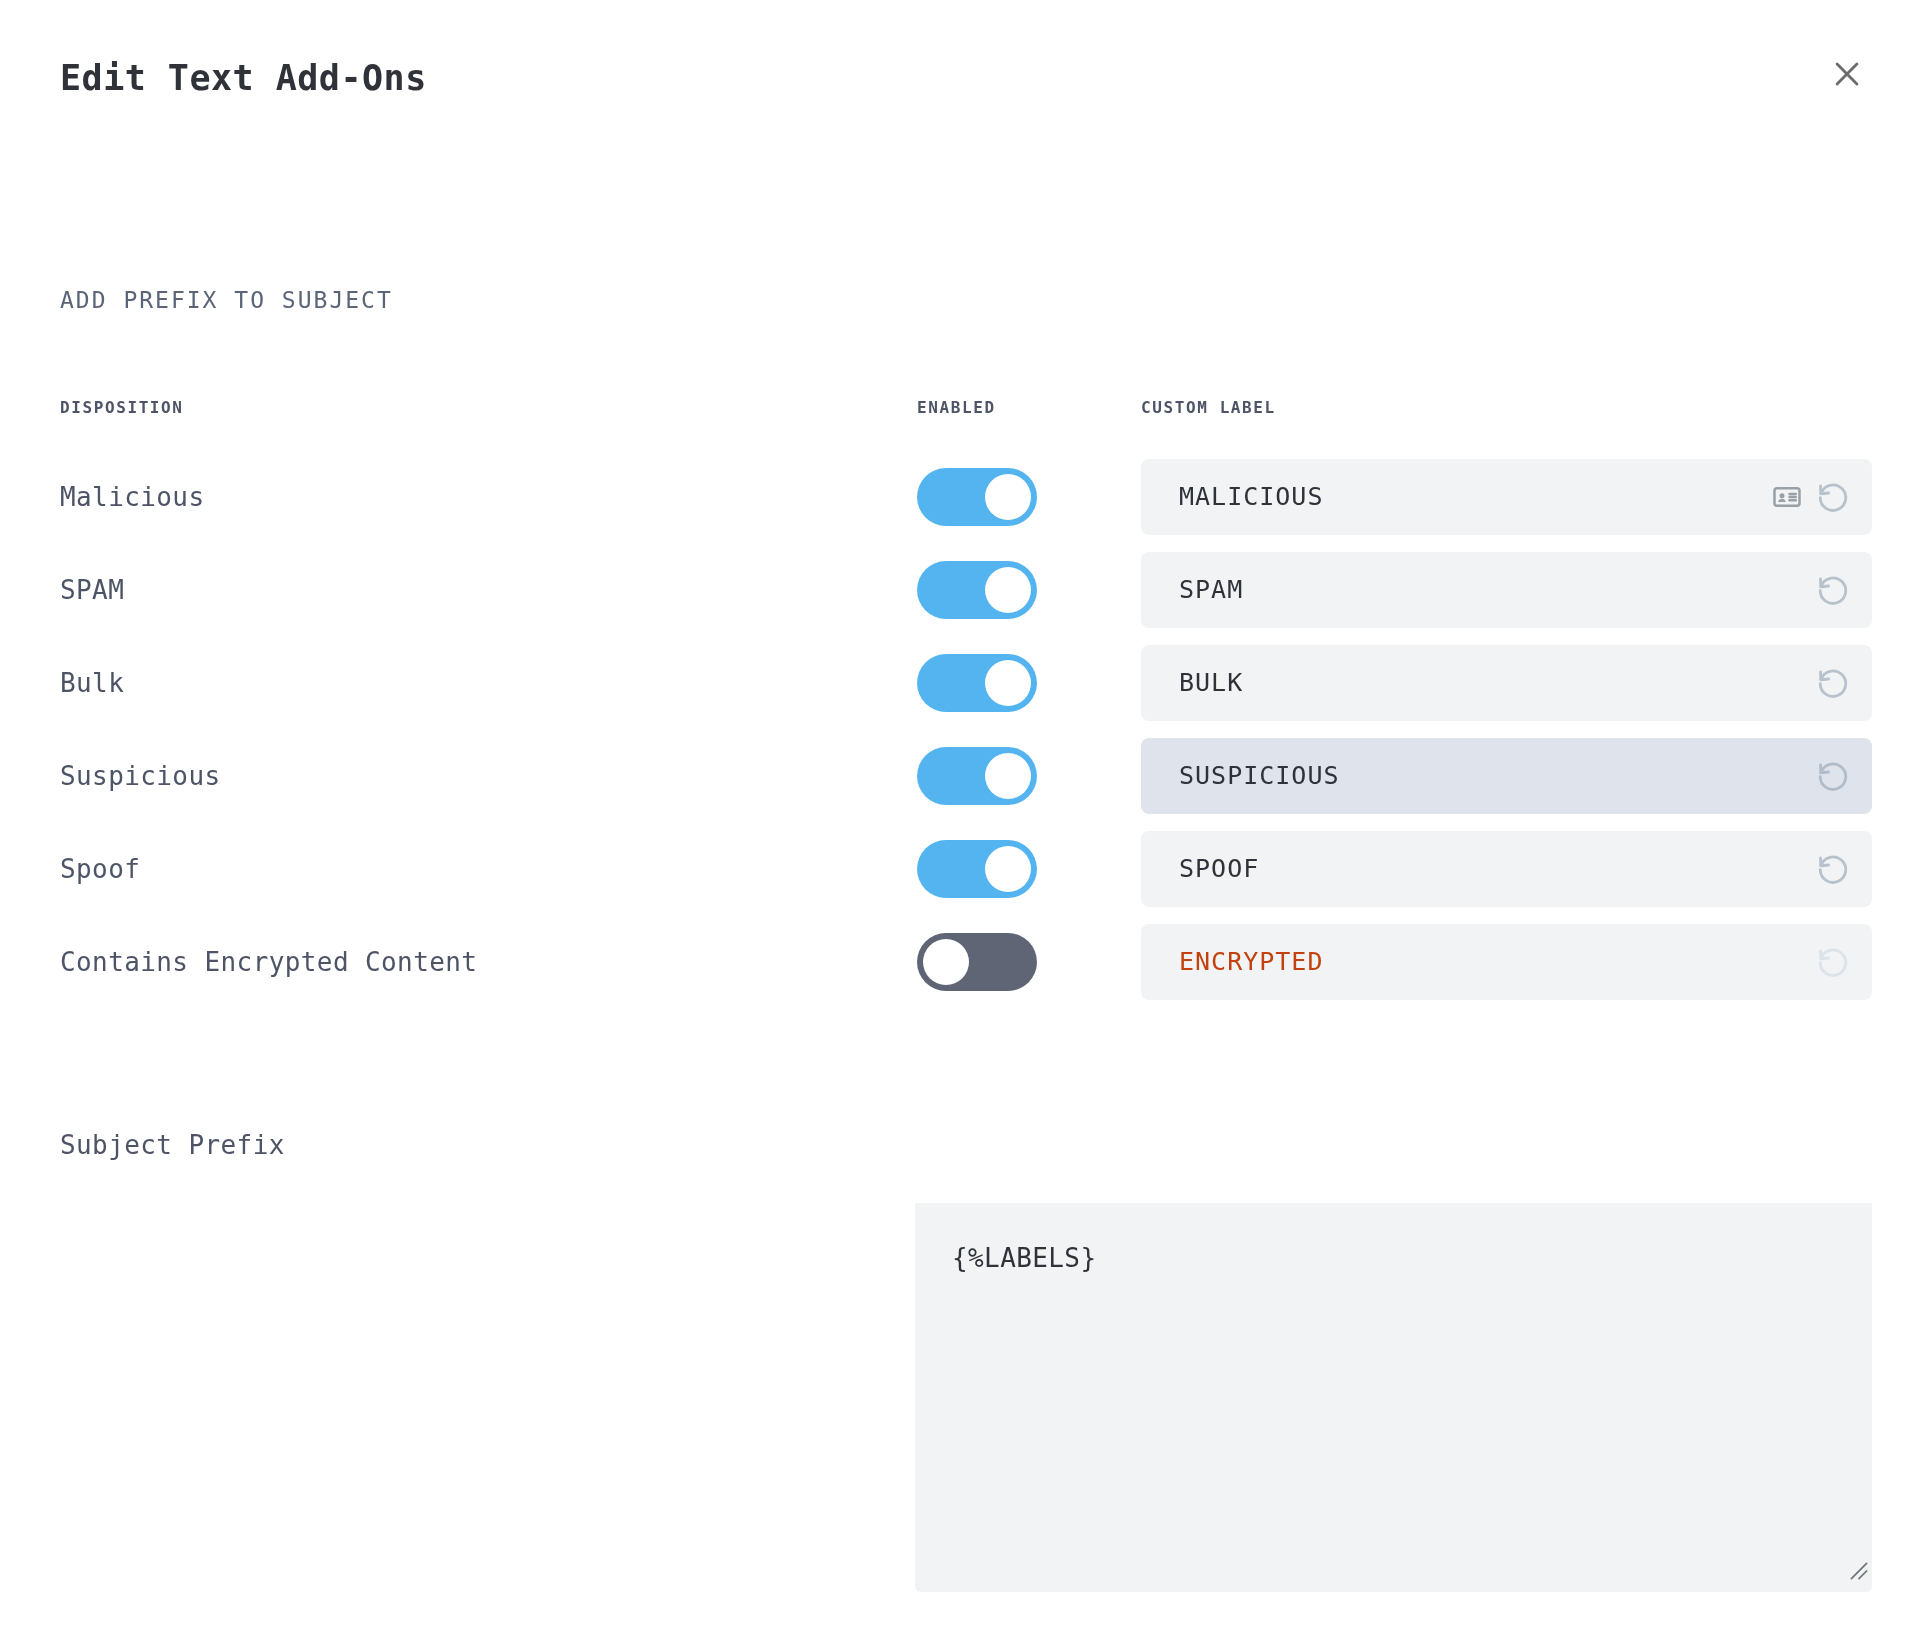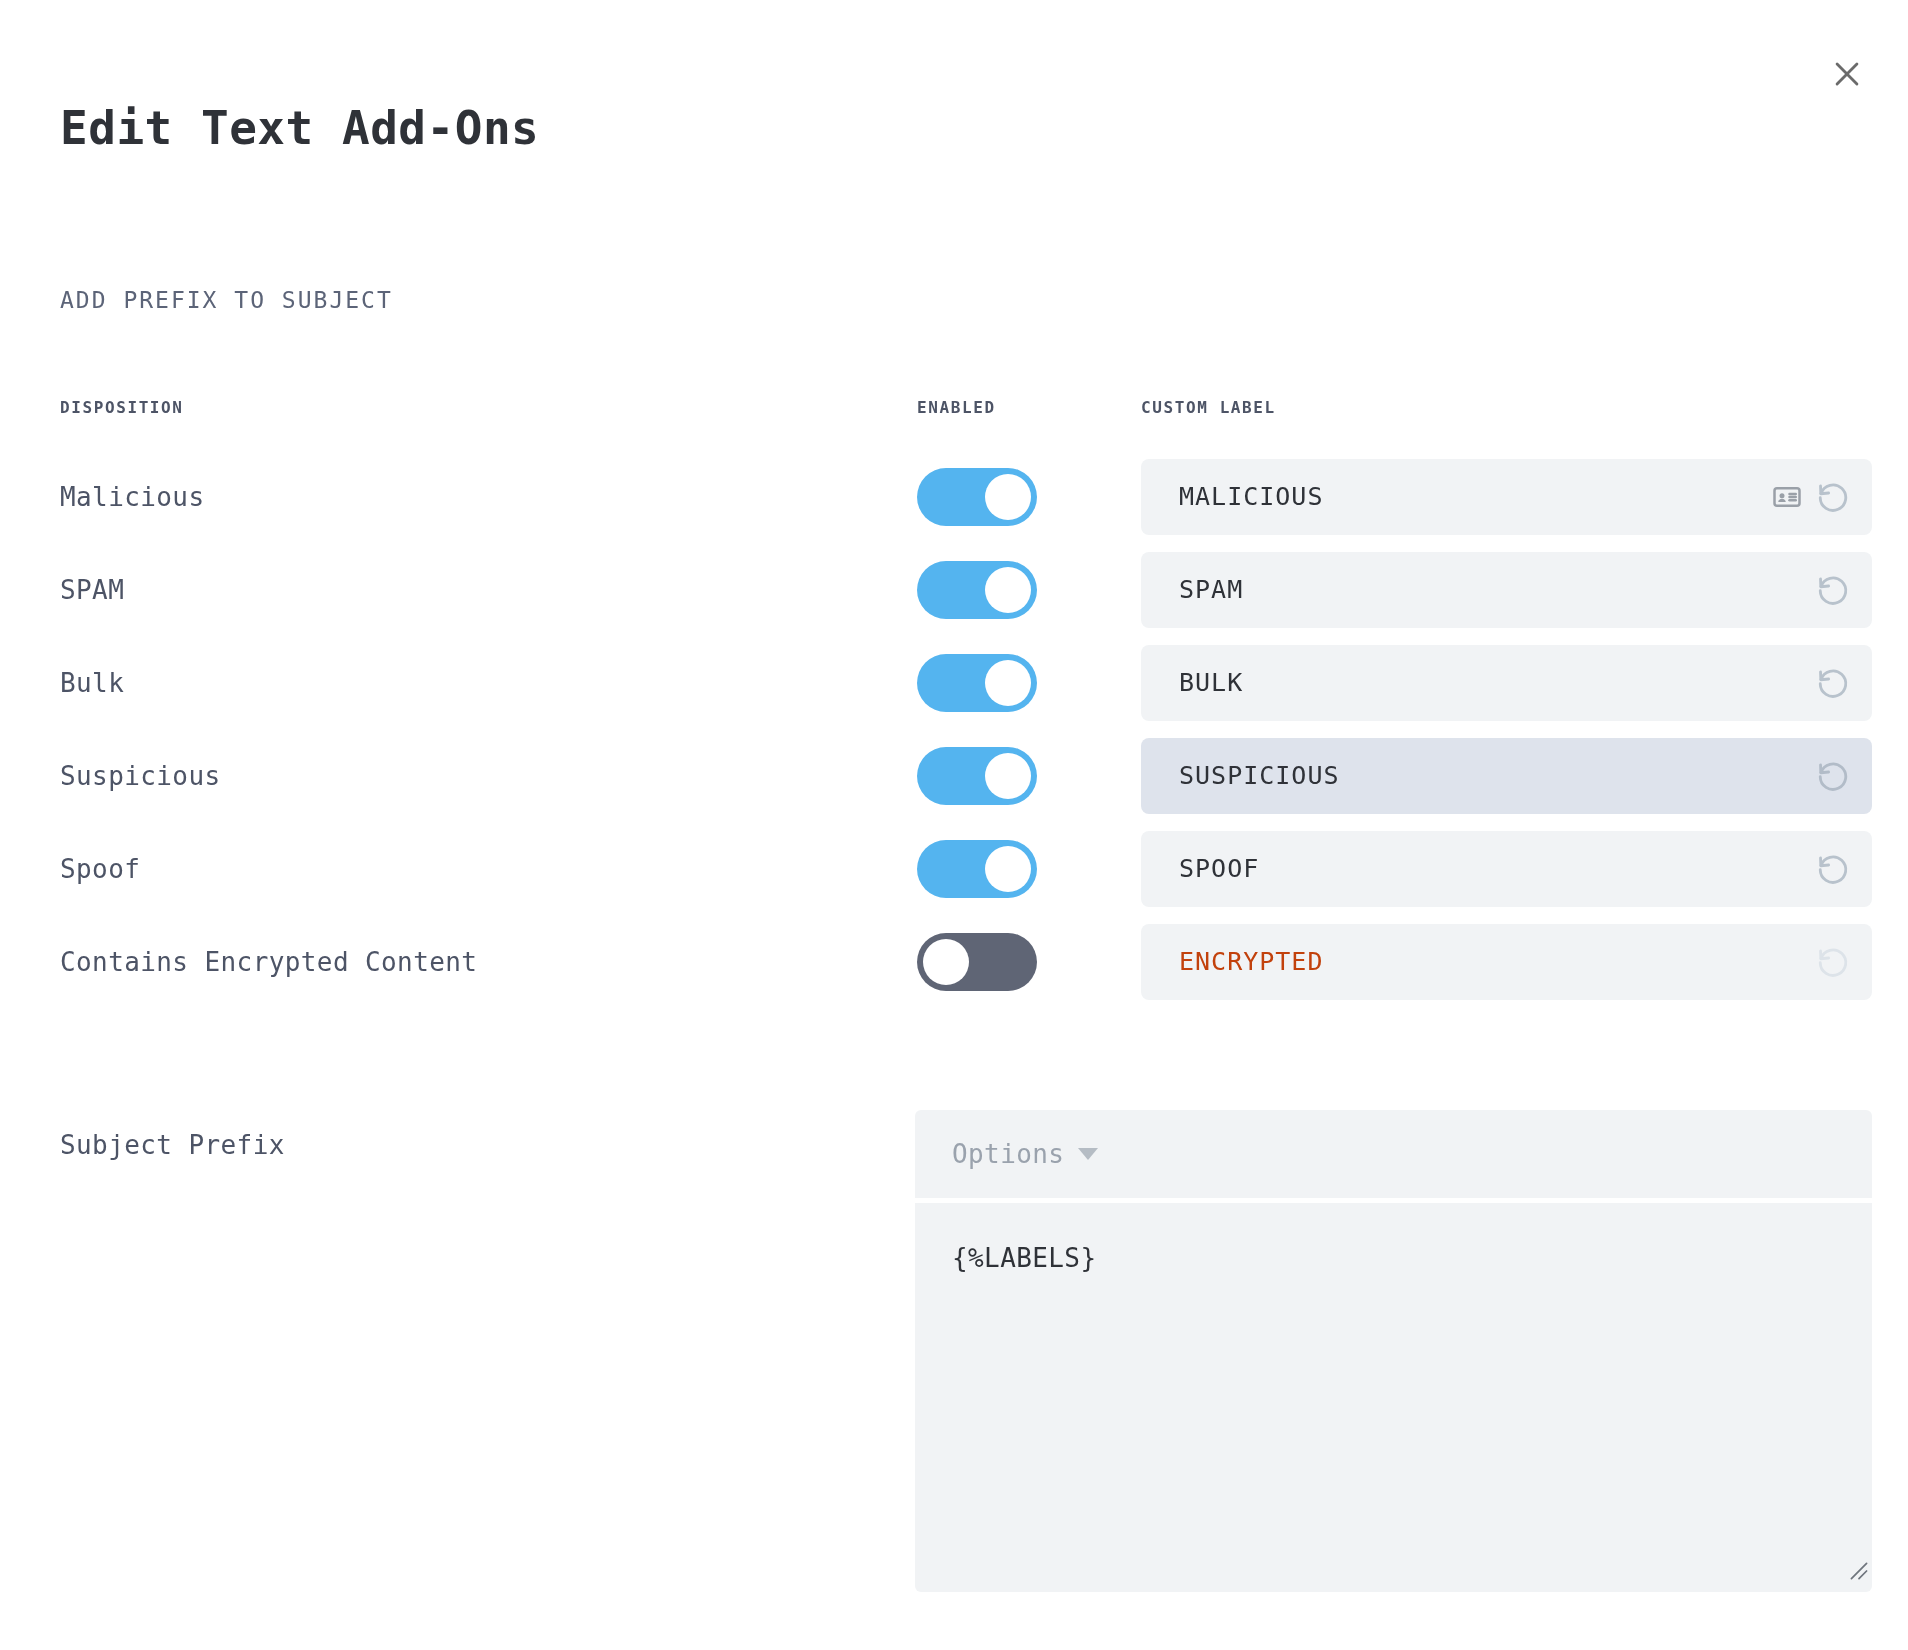--- a/index.html
+++ b/index.html
@@ -24,26 +24,25 @@
   .dialog-header {
     position: absolute;
     top: 0; left: 0;
     width: 1908px;
     height: 140px;
   }
   .dialog-title {
     position: absolute;
     left: 60px;
     top: 58px;
-    font-size: 46px;
+    font-size: 35px;
     font-weight: bold;
     letter-spacing: 0.5px;
     color: #2f3238;
     white-space: nowrap;
-    margin-top: 43px;
   }
   .close-button {
     position: absolute;
     right: 30px;
     top: 43px;
     width: 62px;
     height: 62px;
     display: flex;
     align-items: center;
     justify-content: center;
@@ -404,24 +403,20 @@
           </button>
         </span>
       </div>
     </div>
 
   </div>
 
   <div class="prefix-row">
     <div class="prefix-label">Subject Prefix</div>
 
-    <div class="options-bar">
-      <span class="options-text">Options</span>
-      <span class="caret"></span>
-    </div>
   </div>
 
   <div class="textarea-wrap">
     <textarea class="prefix-textarea" style="">{%LABELS}</textarea>
     <svg class="resize-grip" style="left:1846px; top:1558px;" viewBox="0 0 24 24" fill="none" stroke="#6f757d" stroke-width="1.6" stroke-linecap="round">
       <line x1="5" y1="19" x2="19" y2="5"></line>
       <line x1="12" y1="19" x2="19" y2="12"></line>
     </svg>
   </div>
 

